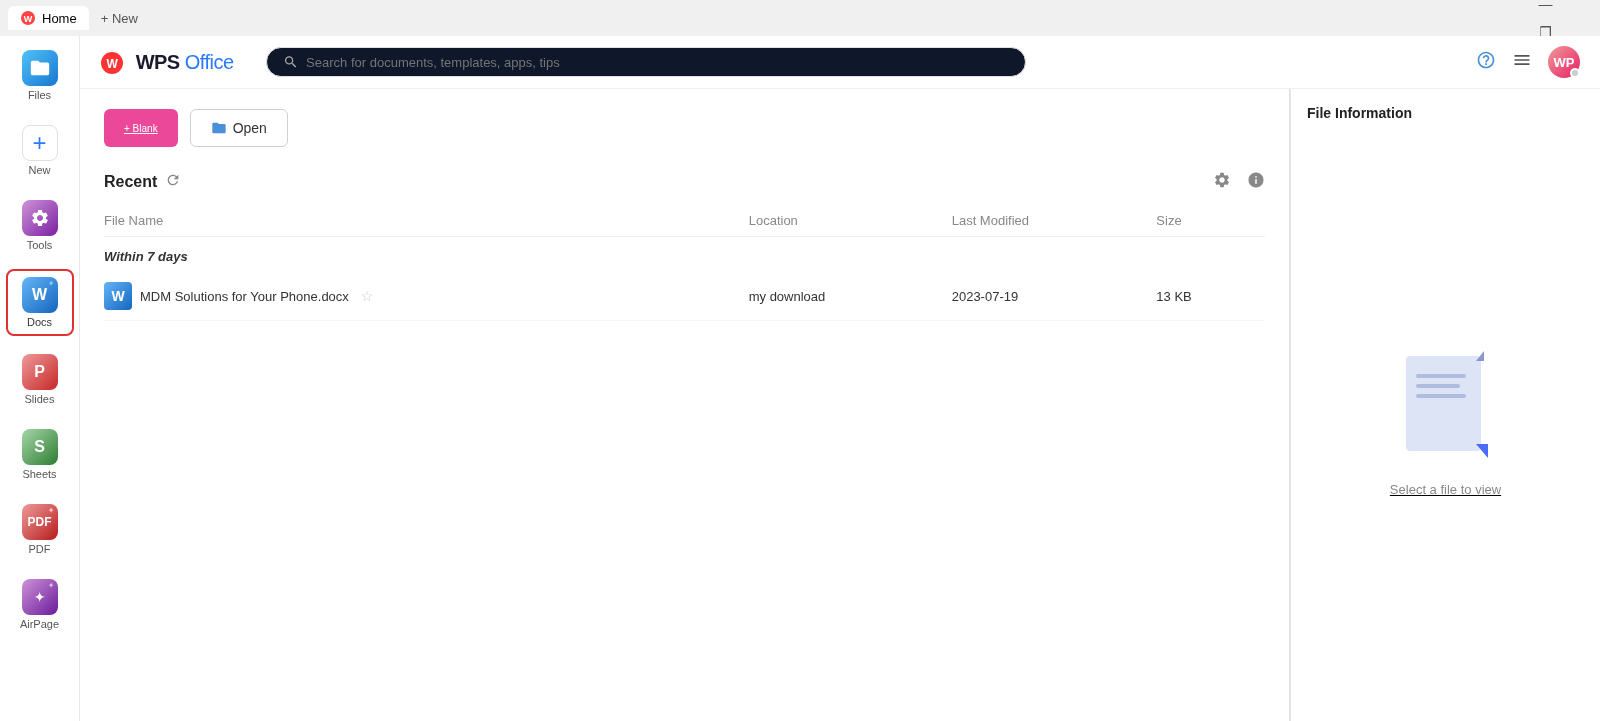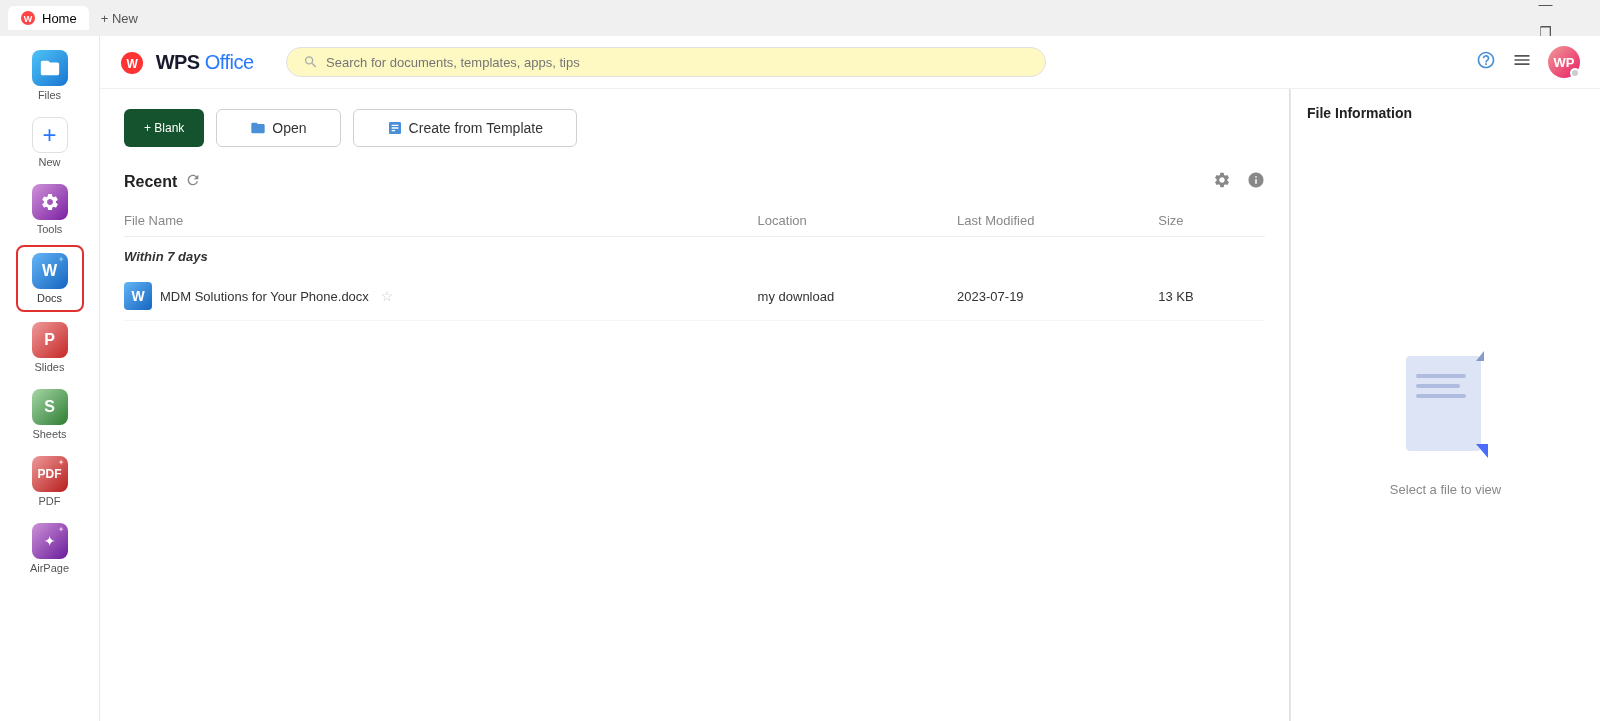--- a/index.html
+++ b/index.html
@@ -42,28 +42,28 @@
 
     
     .app {
       display: flex;
       background: #fff;
       height: calc(721px - 36px);
     }
 
     
     .sidebar {
-      width: 100px;
+      width: 80px;
       background: #fff;
       border-right: 1px solid #e8e8e8;
       display: flex;
       flex-direction: column;
       align-items: center;
       padding: 8px 0;
-      gap: 4px;
+      gap: 12px;
     }
     .sidebar-item {
       display: flex;
       flex-direction: column;
       align-items: center;
       padding: 6px 8px;
       border-radius: 8px;
       cursor: pointer;
       width: 68px;
       gap: 3px;
@@ -112,21 +112,21 @@
     }
     .logo { font-size: 22px; font-weight: 700; color: #1a1a2e; letter-spacing: -0.5px; margin-right: 16px; }
     .logo span { color: #2979ff; }
     .search-bar {
       flex: 1;
       max-width: 760px;
       display: flex; align-items: center;
       border: 1px solid #e0e0e0;
       border-radius: 20px;
       padding: 6px 16px;
-      background: #fef9c3;
+      background: #0f172a;
       gap: 8px;
     }
     .search-bar input {
       border: none; background: none; outline: none;
       font-size: 13px; color: #888; width: 100%;
     }
     .header-right { display: flex; align-items: center; gap: 16px; margin-left: auto; }
     .header-icon { cursor: pointer; color: #555; font-size: 18px; }
     .avatar {
       width: 32px; height: 32px;
@@ -161,35 +161,35 @@
       flex: 1;
       padding: 20px 24px;
       overflow-y: auto;
     }
 
     
     .action-buttons {
       display: flex; gap: 12px; margin-bottom: 24px;
     }
     .btn-blank {
-      background: #14532d;
+      background: #ec4899;
       color: #fff;
       border: none;
       border-radius: 6px;
       padding: 10px 20px;
-      font-size: 12px;
+      font-size: 10px;
       cursor: pointer;
-      display: flex; align-items: center; gap: 6px;
+      display: flex; align-items: center; gap: 6px; text-decoration: underline;
     }
     .btn-open, .btn-template {
       background: #fff;
       color: #333;
       border: 1px solid #d0d0d0;
       border-radius: 6px;
-      padding: 10px 33px;
+      padding: 10px 20px;
       font-size: 14px;
       cursor: pointer;
       display: flex; align-items: center; gap: 6px;
     }
 
     
     .section-title {
       display: flex; align-items: center; gap: 8px;
       font-size: 16px; font-weight: 600; color: #222;
       margin-bottom: 12px;
@@ -243,20 +243,21 @@
       font-size: 14px; font-weight: 600; color: #222;
       margin-bottom: 16px;
     }
     .file-preview {
       flex: 1;
       display: flex;
       flex-direction: column;
       align-items: center;
       justify-content: center;
       gap: 16px;
+      text-decoration: underline;
     }
     .preview-illustration {
       position: relative;
       width: 120px; height: 120px;
       display: flex; align-items: center; justify-content: center;
     }
     .select-text { font-size: 13px; color: #888; }
 
     
     .divider { width: 1px; background: #e0e0e0; margin: 0 0; }
@@ -392,26 +393,20 @@
 
       <div class="center-panel">
 
         <div class="action-buttons">
           <button class="btn-blank">+ Blank</button>
           <button class="btn-open">
             <svg width="16" height="16" viewBox="0 0 24 24" fill="#4a90d9">
                 <path d="M20 6h-8l-2-2H4c-1.1 0-2 .9-2 2v12c0 1.1.9 2 2 2h16c1.1 0 2-.9 2-2V8c0-1.1-.9-2-2-2z"></path>
               </svg>
             <span>Open</span>
-          </button>
-          <button class="btn-template">
-            <svg width="16" height="16" viewBox="0 0 24 24" fill="#4a90d9">
-                <path d="M19 3H5c-1.1 0-2 .9-2 2v14c0 1.1.9 2 2 2h14c1.1 0 2-.9 2-2V5c0-1.1-.9-2-2-2zm-7 14H7v-2h5v2zm5-4H7v-2h10v2zm0-4H7V7h10v2z"></path>
-              </svg>
-            <span>Create from Template</span>
           </button>
         </div>
 
         <div class="section-title">
           <span>Recent</span>
           <span class="refresh-icon">
             <svg width="16" height="16" viewBox="0 0 24 24" fill="#888">
                 <path d="M17.65 6.35C16.2 4.9 14.21 4 12 4c-4.42 0-7.99 3.58-7.99 8s3.57 8 7.99 8c3.73 0 6.84-2.55 7.73-6h-2.08c-.82 2.33-3.04 4-5.65 4-3.31 0-6-2.69-6-6s2.69-6 6-6c1.66 0 3.14.69 4.22 1.78L13 11h7V4l-2.35 2.35z"></path>
               </svg>
           </span>

